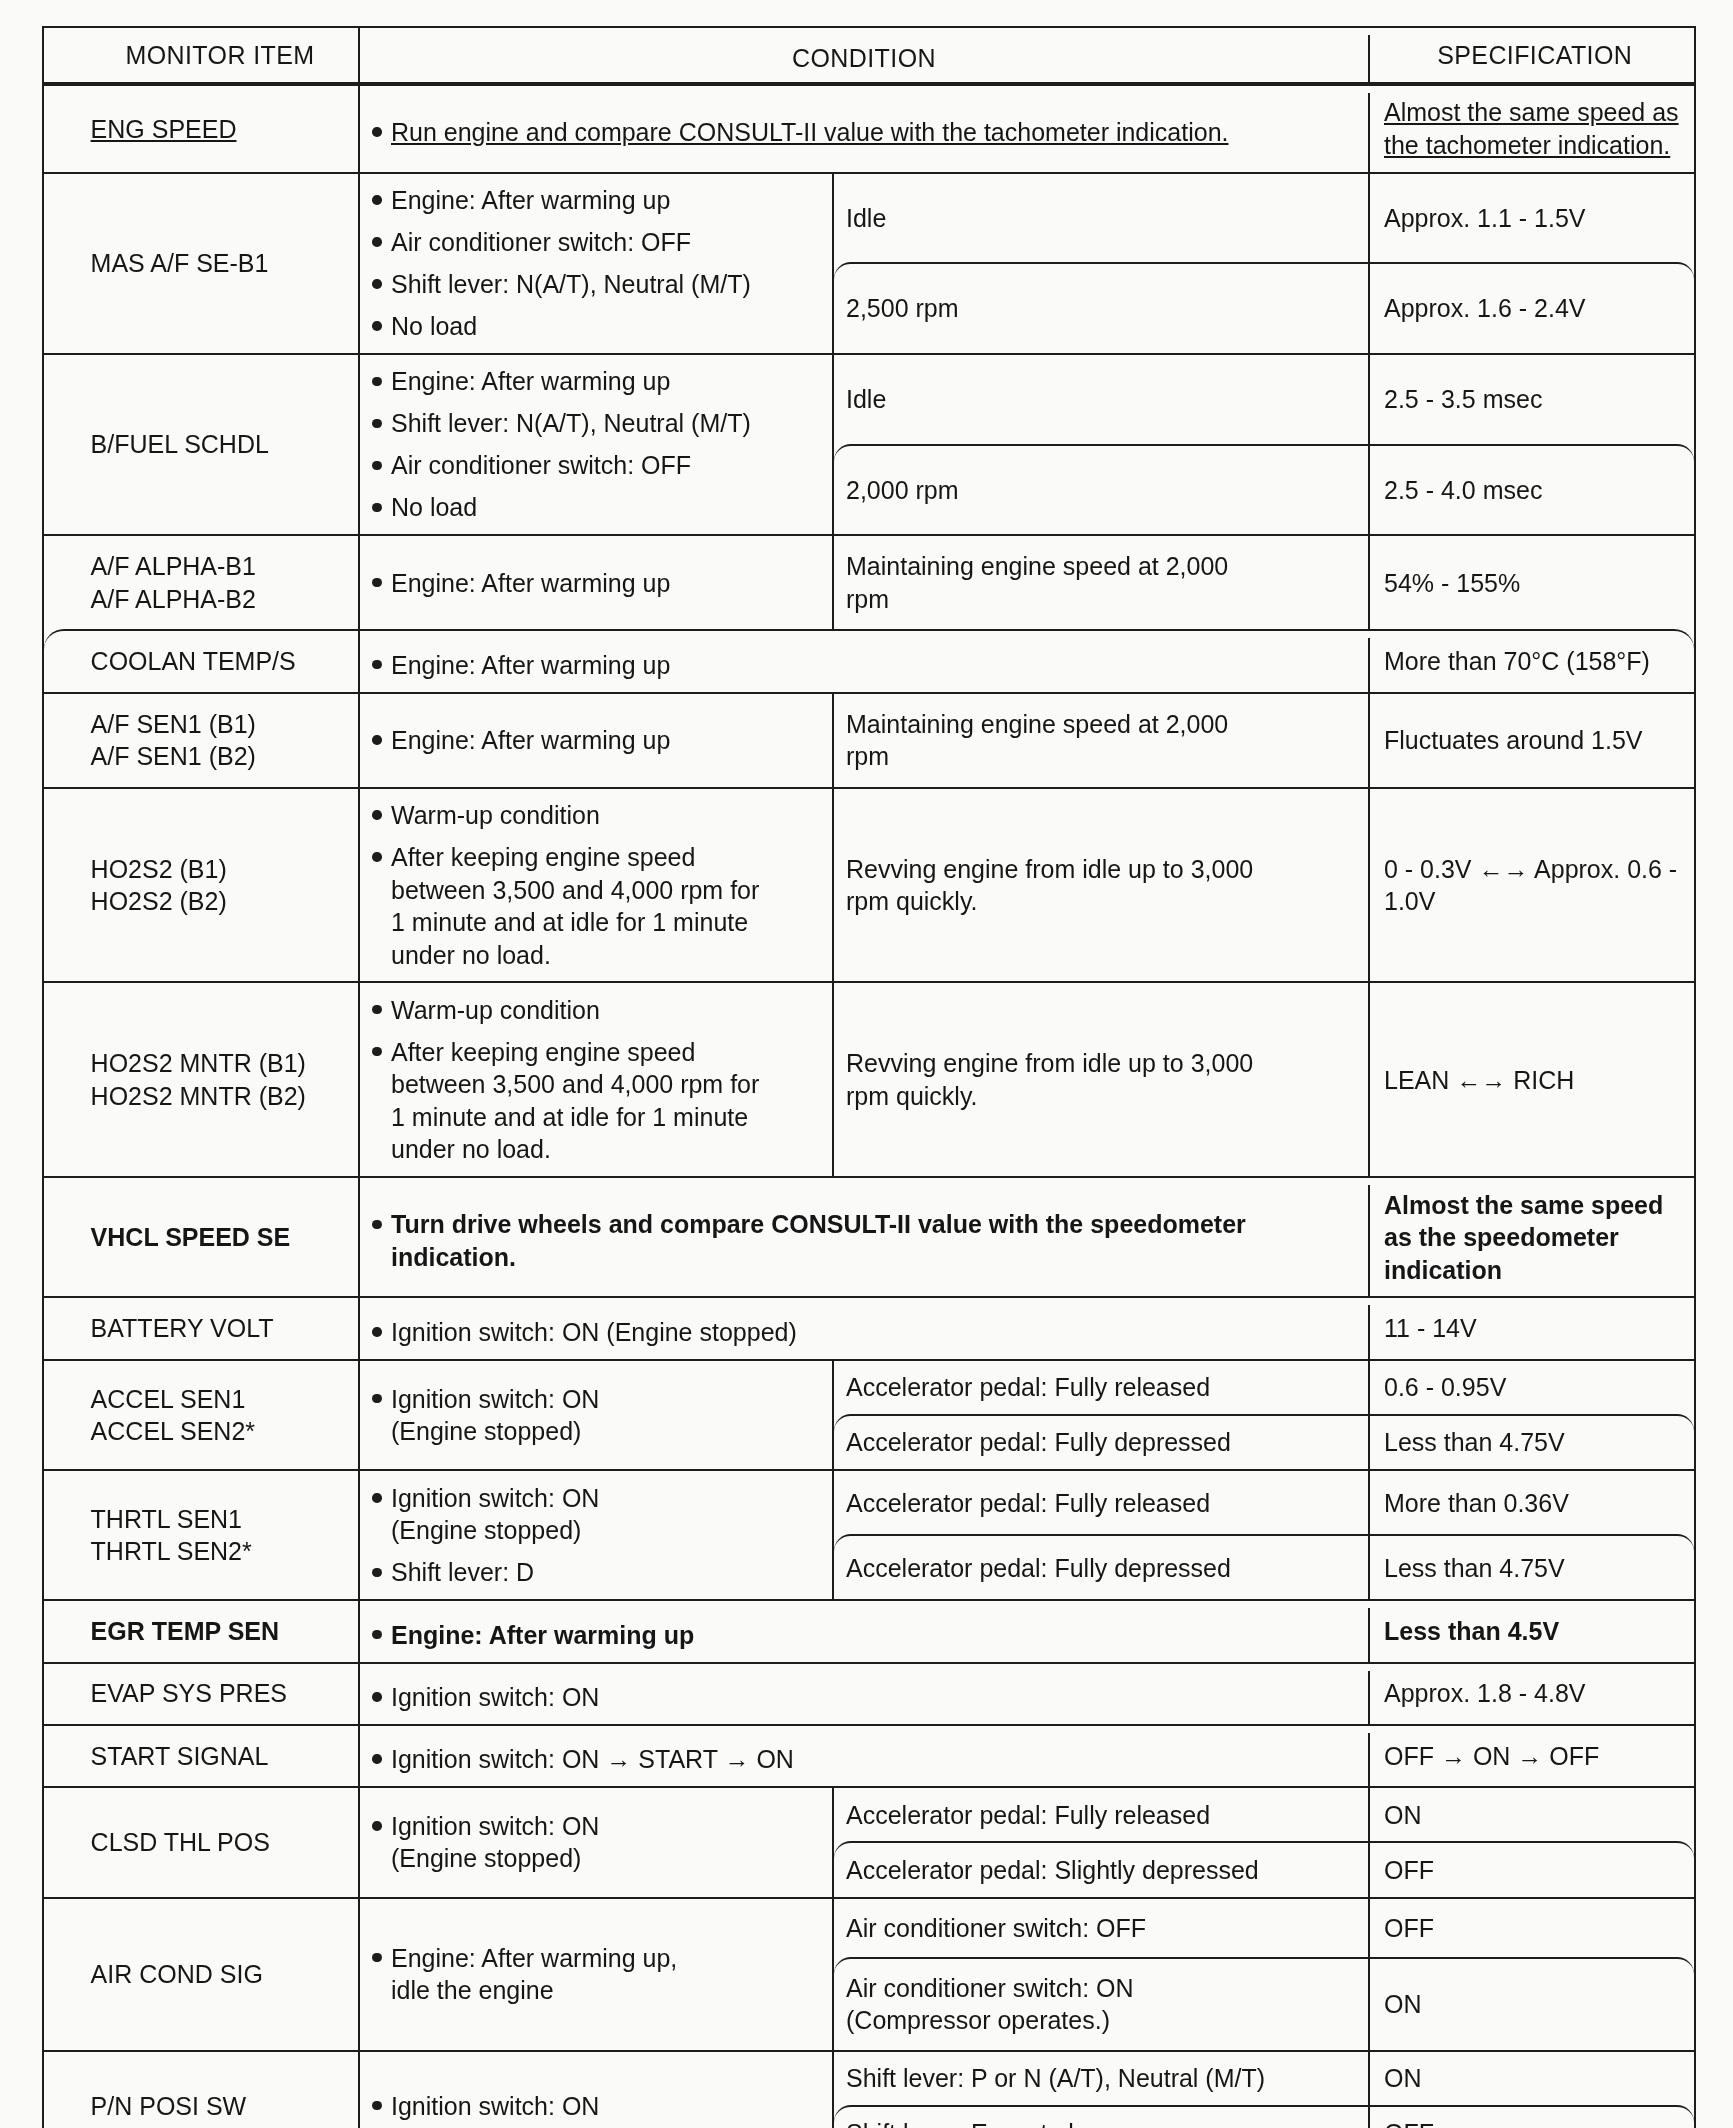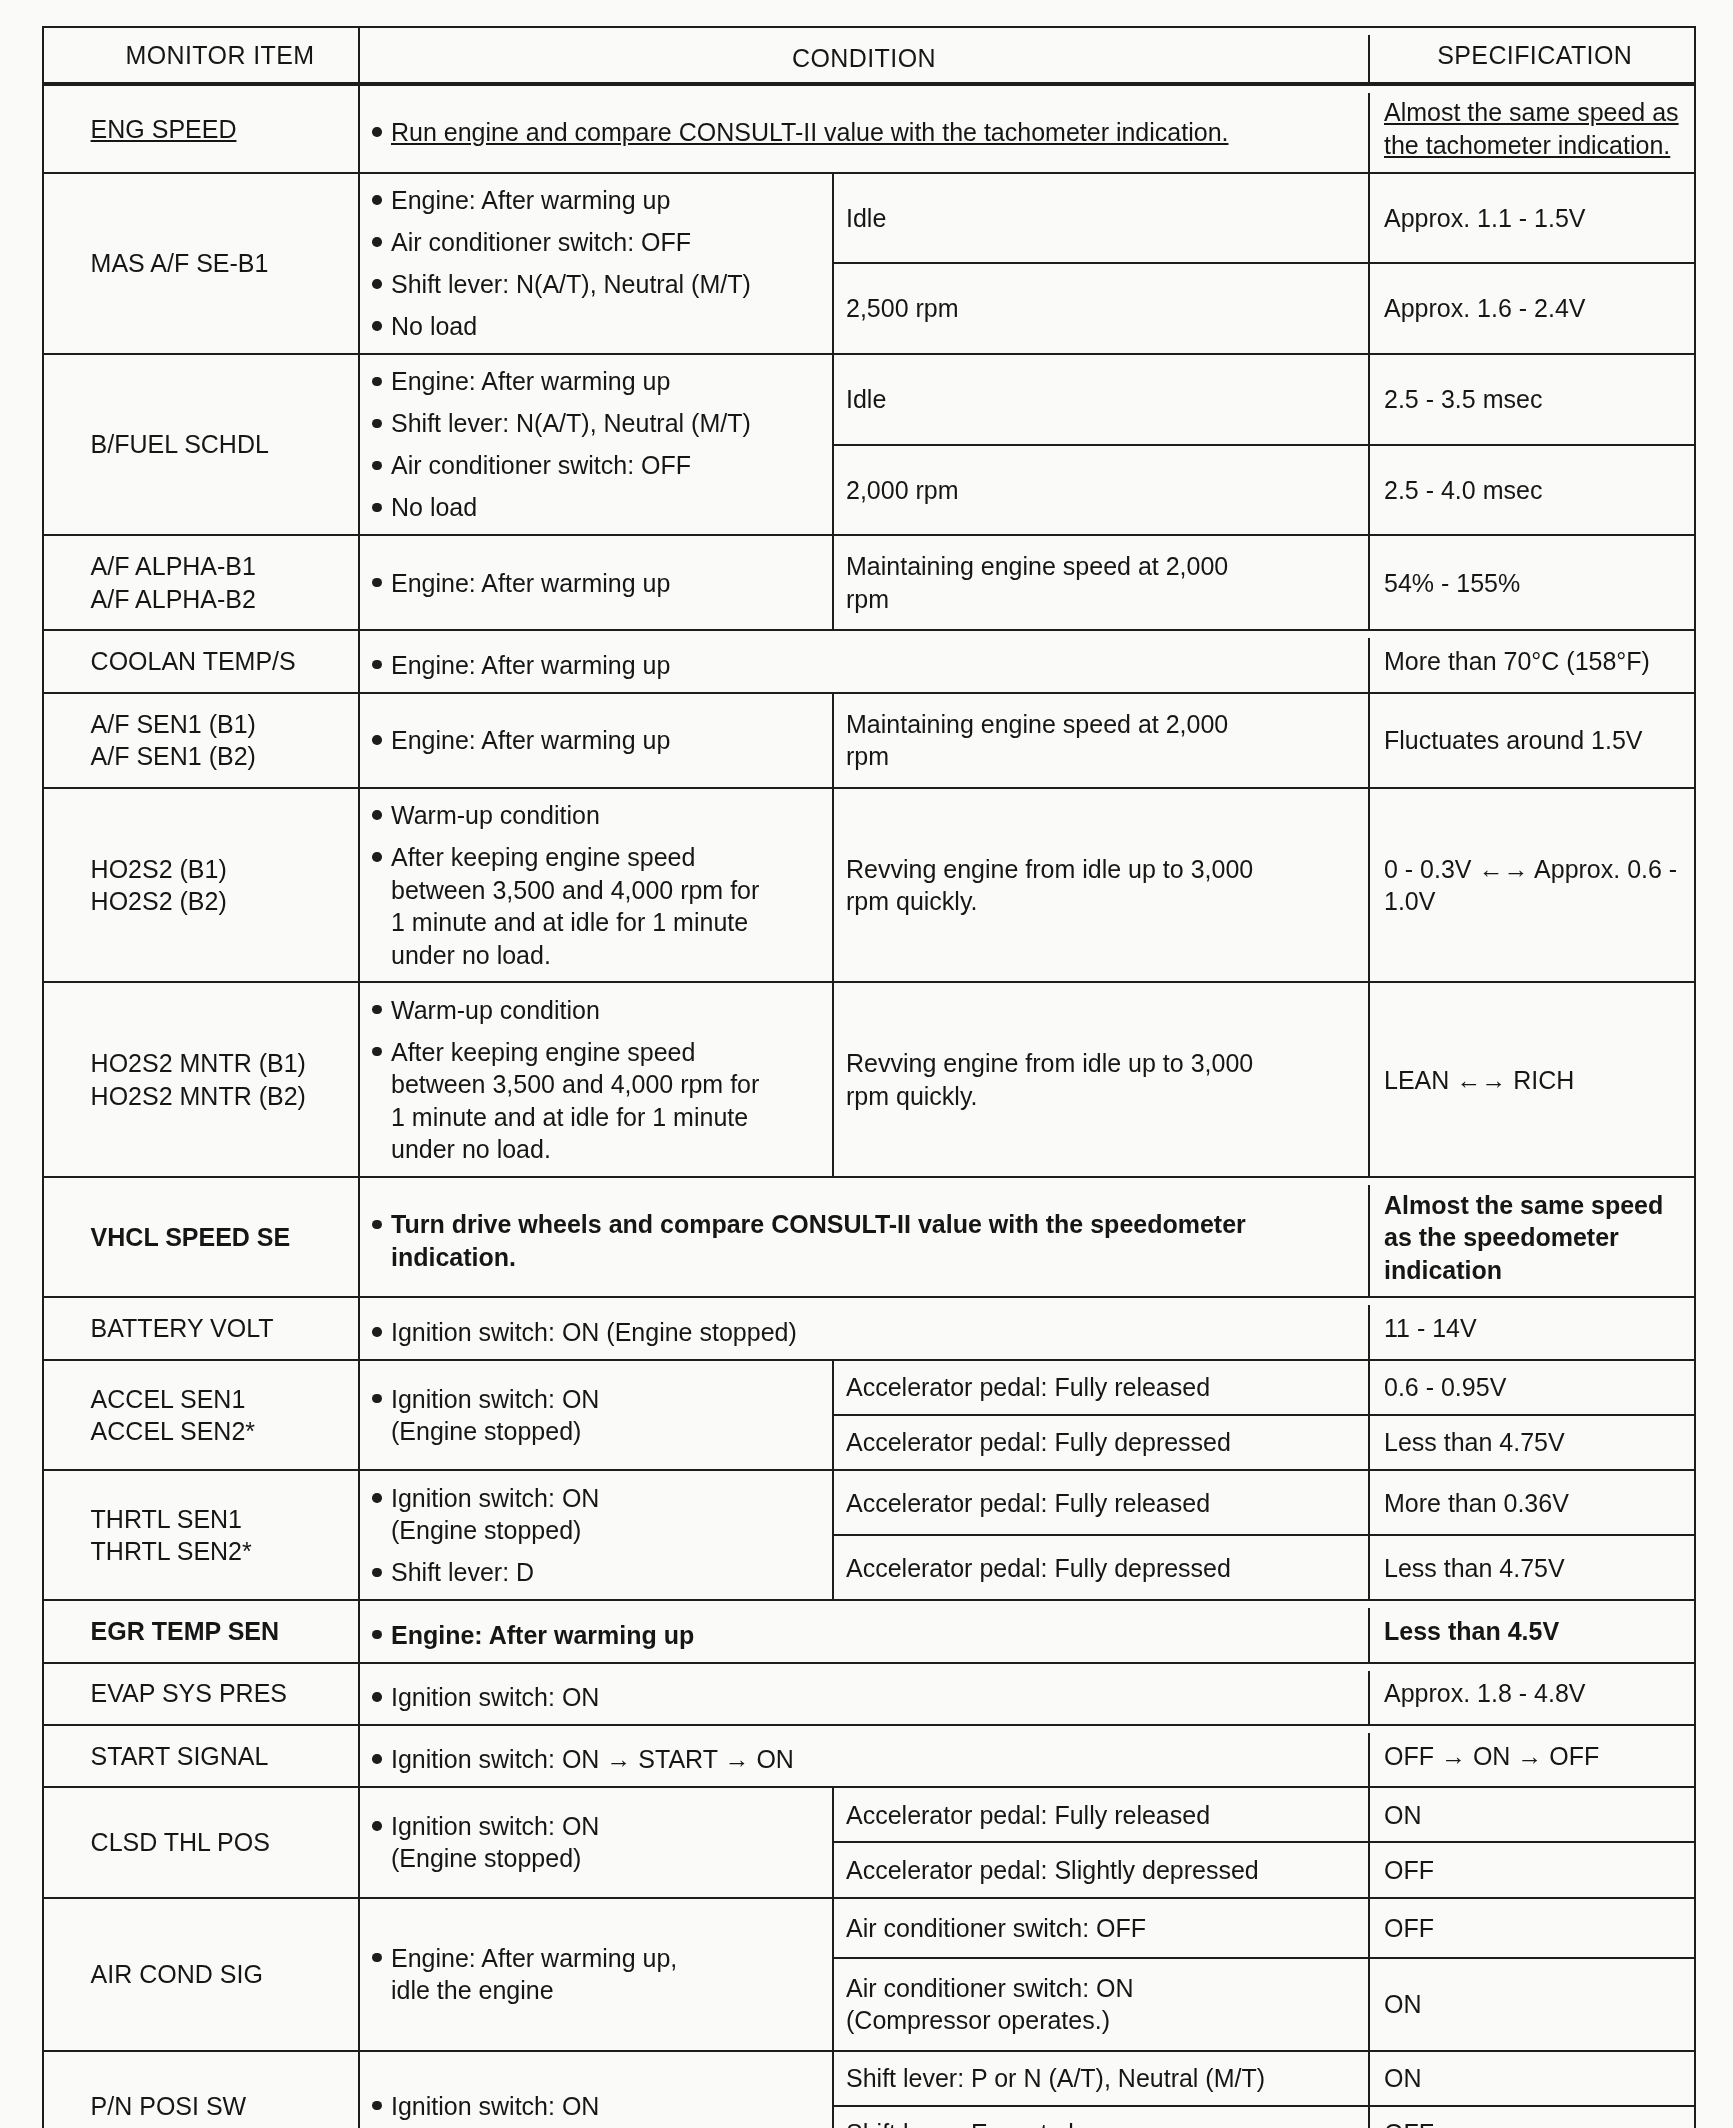--- a/index.html
+++ b/index.html
@@ -35,37 +35,37 @@
   .hcell{
     justify-content:center;align-items:center;text-align:center;
     padding:7px 8.6px;letter-spacing:0.4px;
   }
   .monitor{width:285px;flex:none;border-right:var(--line);padding-left:15.6px;margin-left:31px;}
   .monitor-text{white-space:pre-line;}
   .cond-wide{flex:1;border-right:var(--line);margin-top:7px;}
   .cond-left{width:474px;flex:none;border-right:var(--line);}
   .right-stack{flex:1;display:flex;flex-direction:column;align-items:stretch;}
   .sub-row{flex:1 1 auto;display:flex;align-items:stretch;}
-  .sub-row + .sub-row{border-top:var(--line);}
+  .sub-row + .sub-row{border-top:var(--line);border-radius:17px;}
   .sub-cond{flex:1;border-right:var(--line);}
   .spec{width:324px;flex:none;padding-left:14px;}
   .spec-text,.sub-cond-text,.cond-text{white-space:pre-line;}
   .cond-list{display:flex;flex-direction:column;}
   .cond-item{display:flex;gap:9.5px;}
   .cond-item + .cond-item{margin-top:9.5px;}
   .bullet{
     width:9.5px;height:9.5px;border-radius:50%;
     background:var(--ink);flex:none;margin-top:11.2px;
   }
   
   #rows .row:nth-child(1){min-height:85px;text-decoration:underline;}
   #rows .row:nth-child(2){min-height:177px;}
   #rows .row:nth-child(3){min-height:177px;}
   #rows .row:nth-child(4){min-height:93px;}
-  #rows .row:nth-child(5){min-height:54px;}
+  #rows .row:nth-child(5){min-height:54px;border-radius:20px;}
   #rows .row:nth-child(6){min-height:93px;}
   #rows .row:nth-child(7){min-height:192px;}
   #rows .row:nth-child(8){min-height:192px;}
   #rows .row:nth-child(9){min-height:85px;font-weight:bold;}
   #rows .row:nth-child(10){min-height:54px;}
   #rows .row:nth-child(11){min-height:105px;}
   #rows .row:nth-child(12){min-height:128px;}
   #rows .row:nth-child(13){min-height:54px;font-weight:bold;}
   #rows .row:nth-child(14){min-height:54px;}
   #rows .row:nth-child(15){min-height:54px;}

